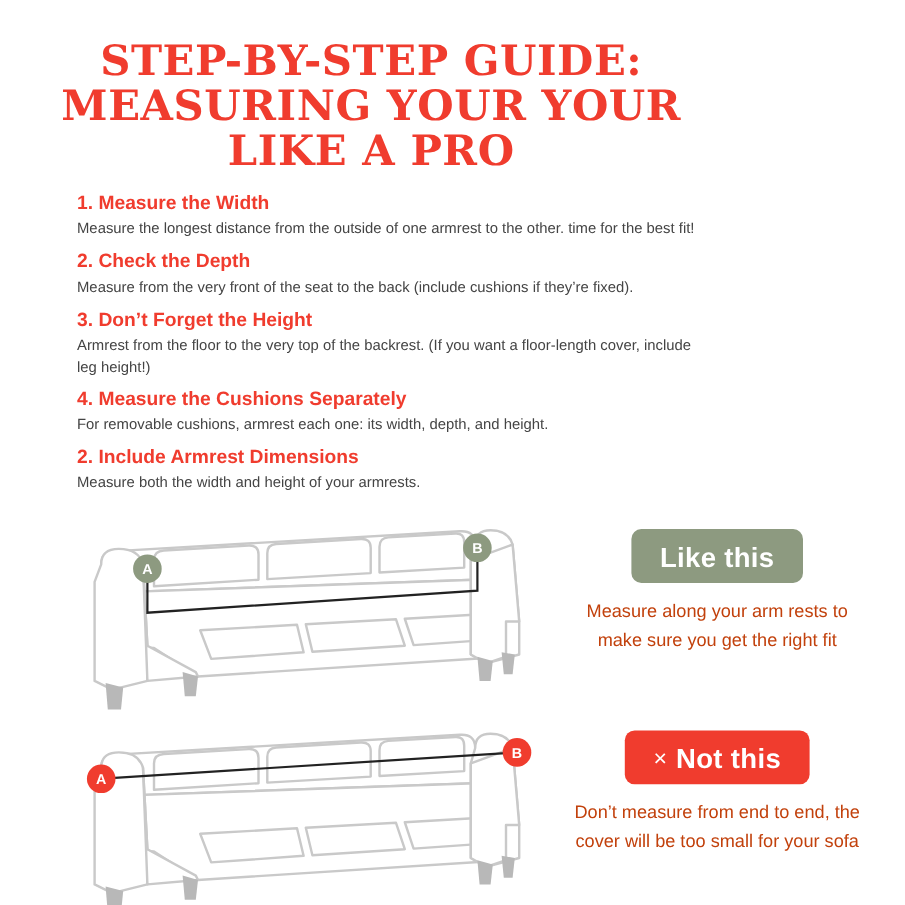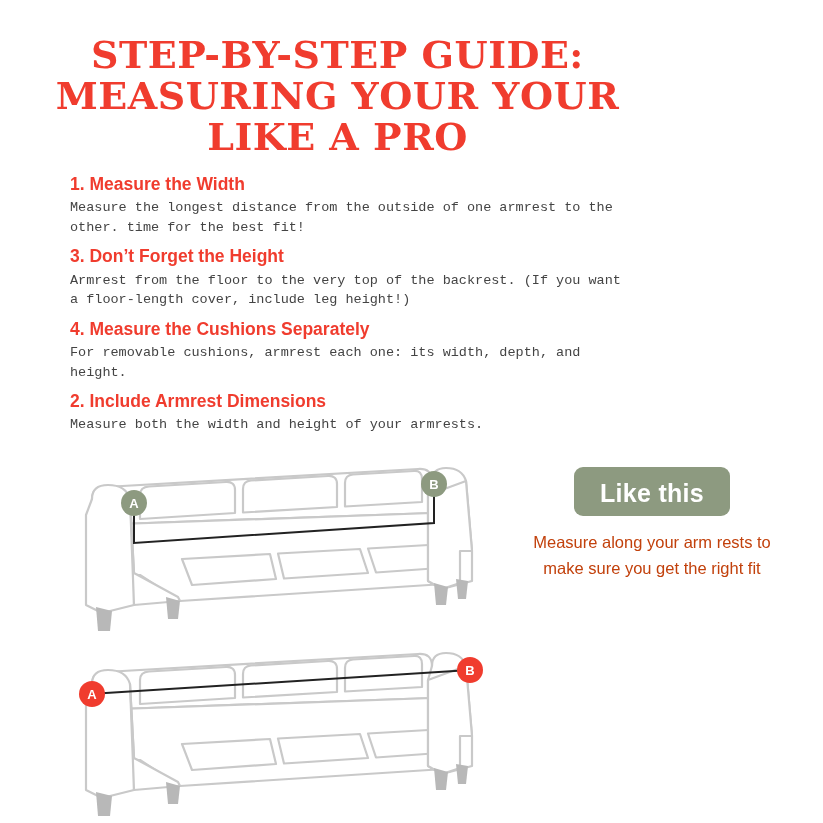--- a/index.html
+++ b/index.html
@@ -53,21 +53,20 @@
     font-size: 17.5px;
     font-weight: bold;
     line-height: 1.5;
     margin: 0 0 1px 0;
   }
   .step-text {
     color: #444444;
     font-size: 13.5px;
     line-height: 1.45;
     margin: 0;
-    font-family: Liberation Mono, monospace;
   }
 
   
   .illus-area {
     position: relative;
     margin-top: 10px;
     height: 380px;
   }
   .sofa-wrap {
     position: absolute;
@@ -119,20 +118,24 @@
     <div class="title-line title-line-1">STEP-BY-STEP GUIDE:</div>
     <div class="title-line title-line-2">MEASURING YOUR YOUR LIKE A PRO</div>
   </div>
 
   <div class="steps">
     <div class="step">
       <div class="step-heading">1. Measure the Width</div>
       <div class="step-text">Measure the longest distance from the outside of one armrest to the other. time for the best fit!</div>
     </div>
     <div class="step">
+      <div class="step-heading">2. Check the Depth</div>
+      <div class="step-text">Measure from the very front of the seat to the back (include cushions if they’re fixed).</div>
+    </div>
+    <div class="step">
       <div class="step-heading">3.  Don’t Forget the Height</div>
       <div class="step-text">Armrest from the floor to the very top of the backrest. (If you want a floor-length cover, include leg height!)</div>
     </div>
     <div class="step">
       <div class="step-heading">4. Measure the Cushions Separately</div>
       <div class="step-text">For removable cushions, armrest each one: its width, depth, and height.</div>
     </div>
     <div class="step">
       <div class="step-heading">2. Include Armrest Dimensions</div>
       <div class="step-text">Measure both the width and height of your armrests.</div>
@@ -229,15 +232,21 @@
           <circle cx="62" cy="54" r="13" fill="#f03c2e"></circle>
           <text x="62" y="59" text-anchor="middle" font-family="Liberation Sans, sans-serif" font-size="13" font-weight="bold" fill="#ffffff">A</text>
         </g>
         <g>
           <circle cx="440" cy="30" r="13" fill="#f03c2e"></circle>
           <text x="440" y="35" text-anchor="middle" font-family="Liberation Sans, sans-serif" font-size="13" font-weight="bold" fill="#ffffff">B</text>
         </g>
       </svg>
     </div>
 
+    <div class="right-col bottom">
+      <div class="pill pill-bad">
+        <span class="pill-x">×</span><span>Not this</span>
+      </div>
+      <div class="caption">Don’t measure from end to end, the cover will be too small for your sofa</div>
+    </div>
 
   </div>
 </div>
 
 </body></html>

